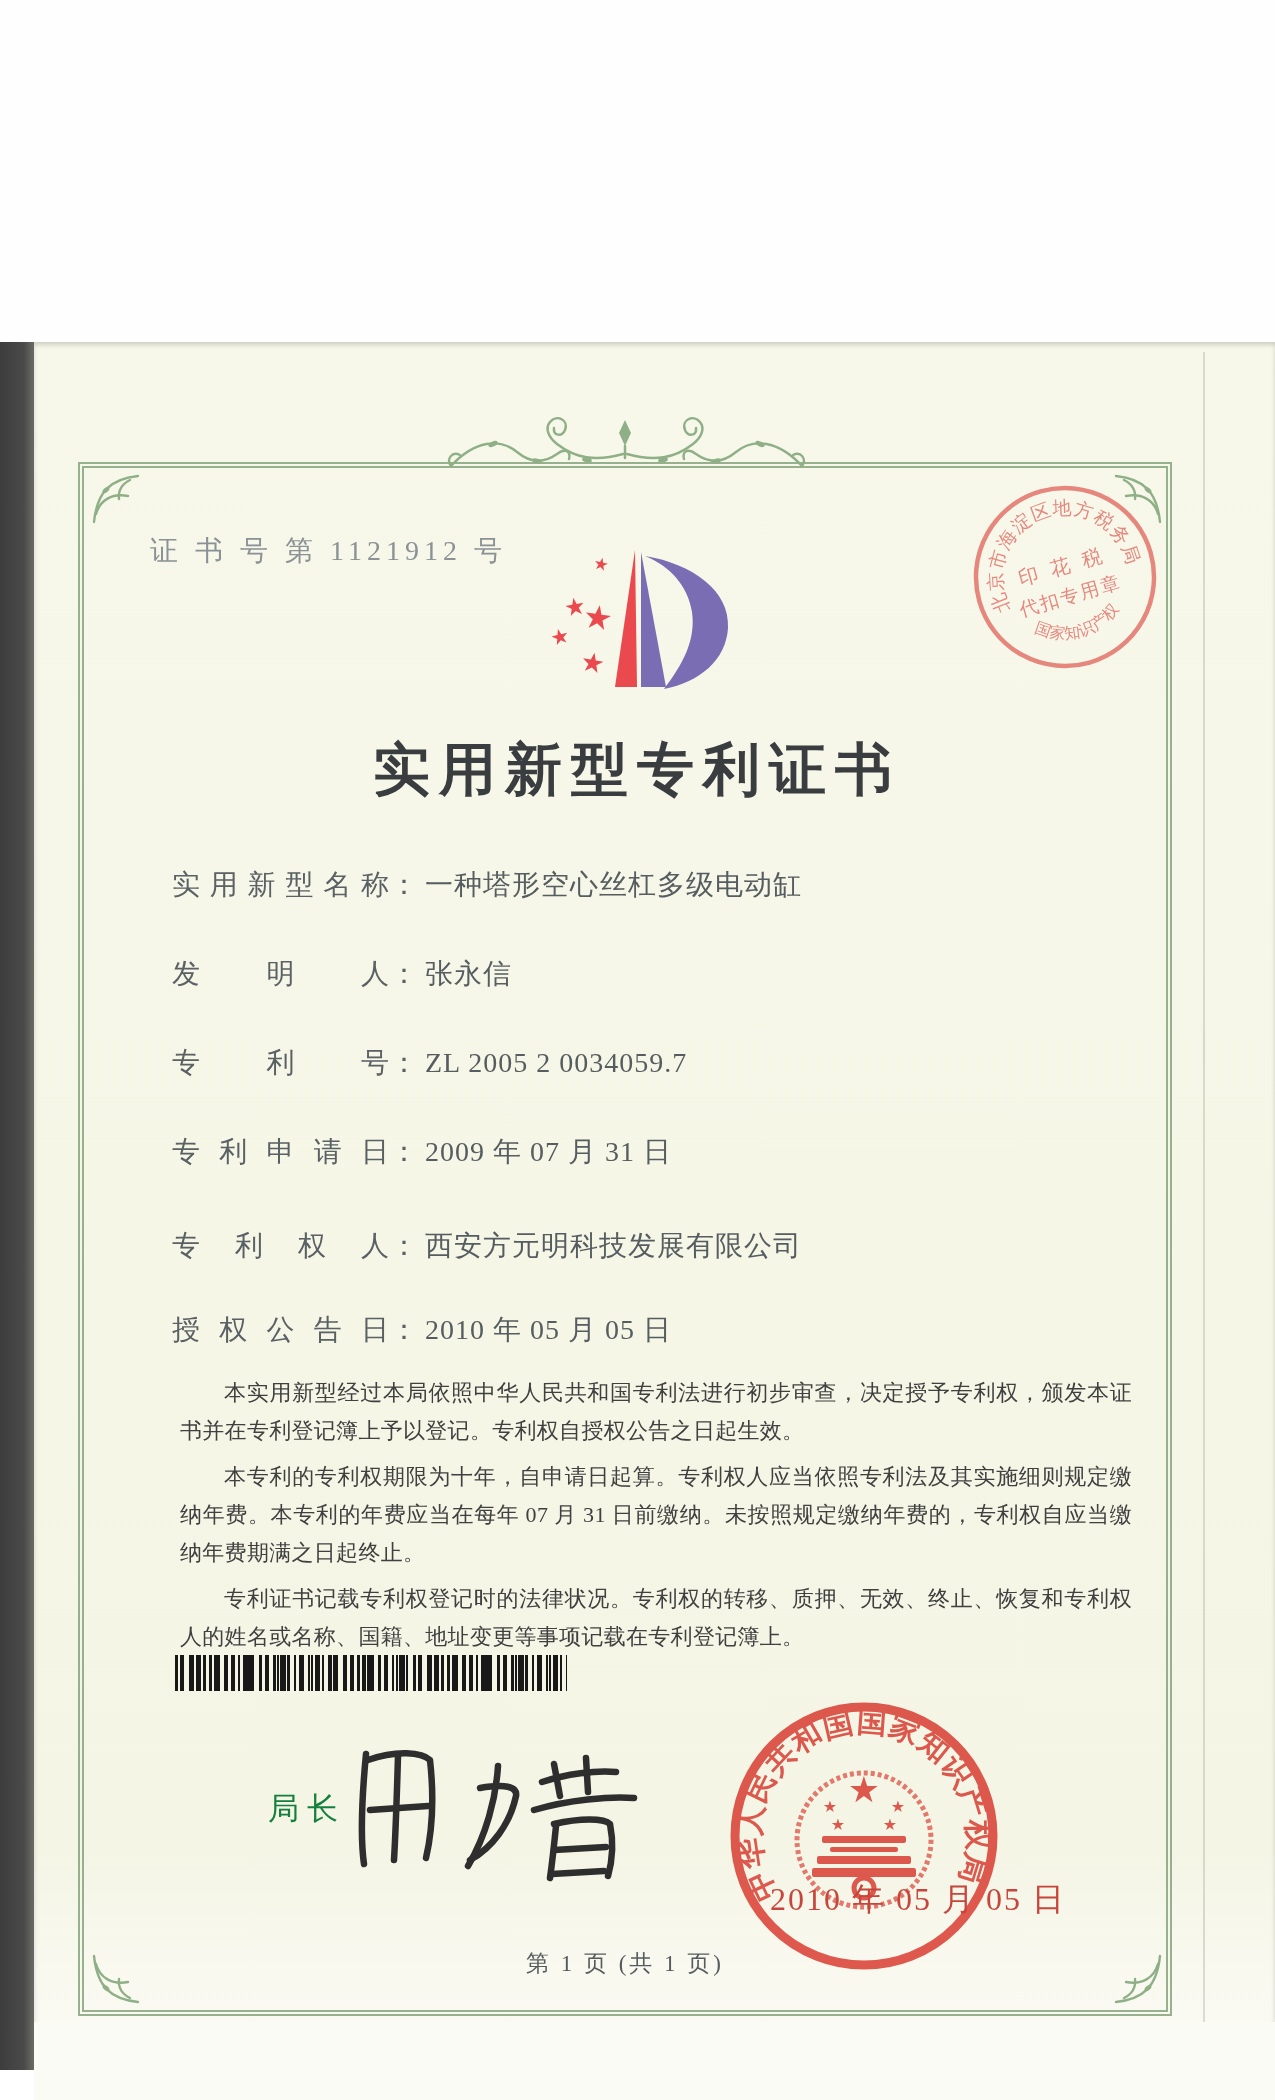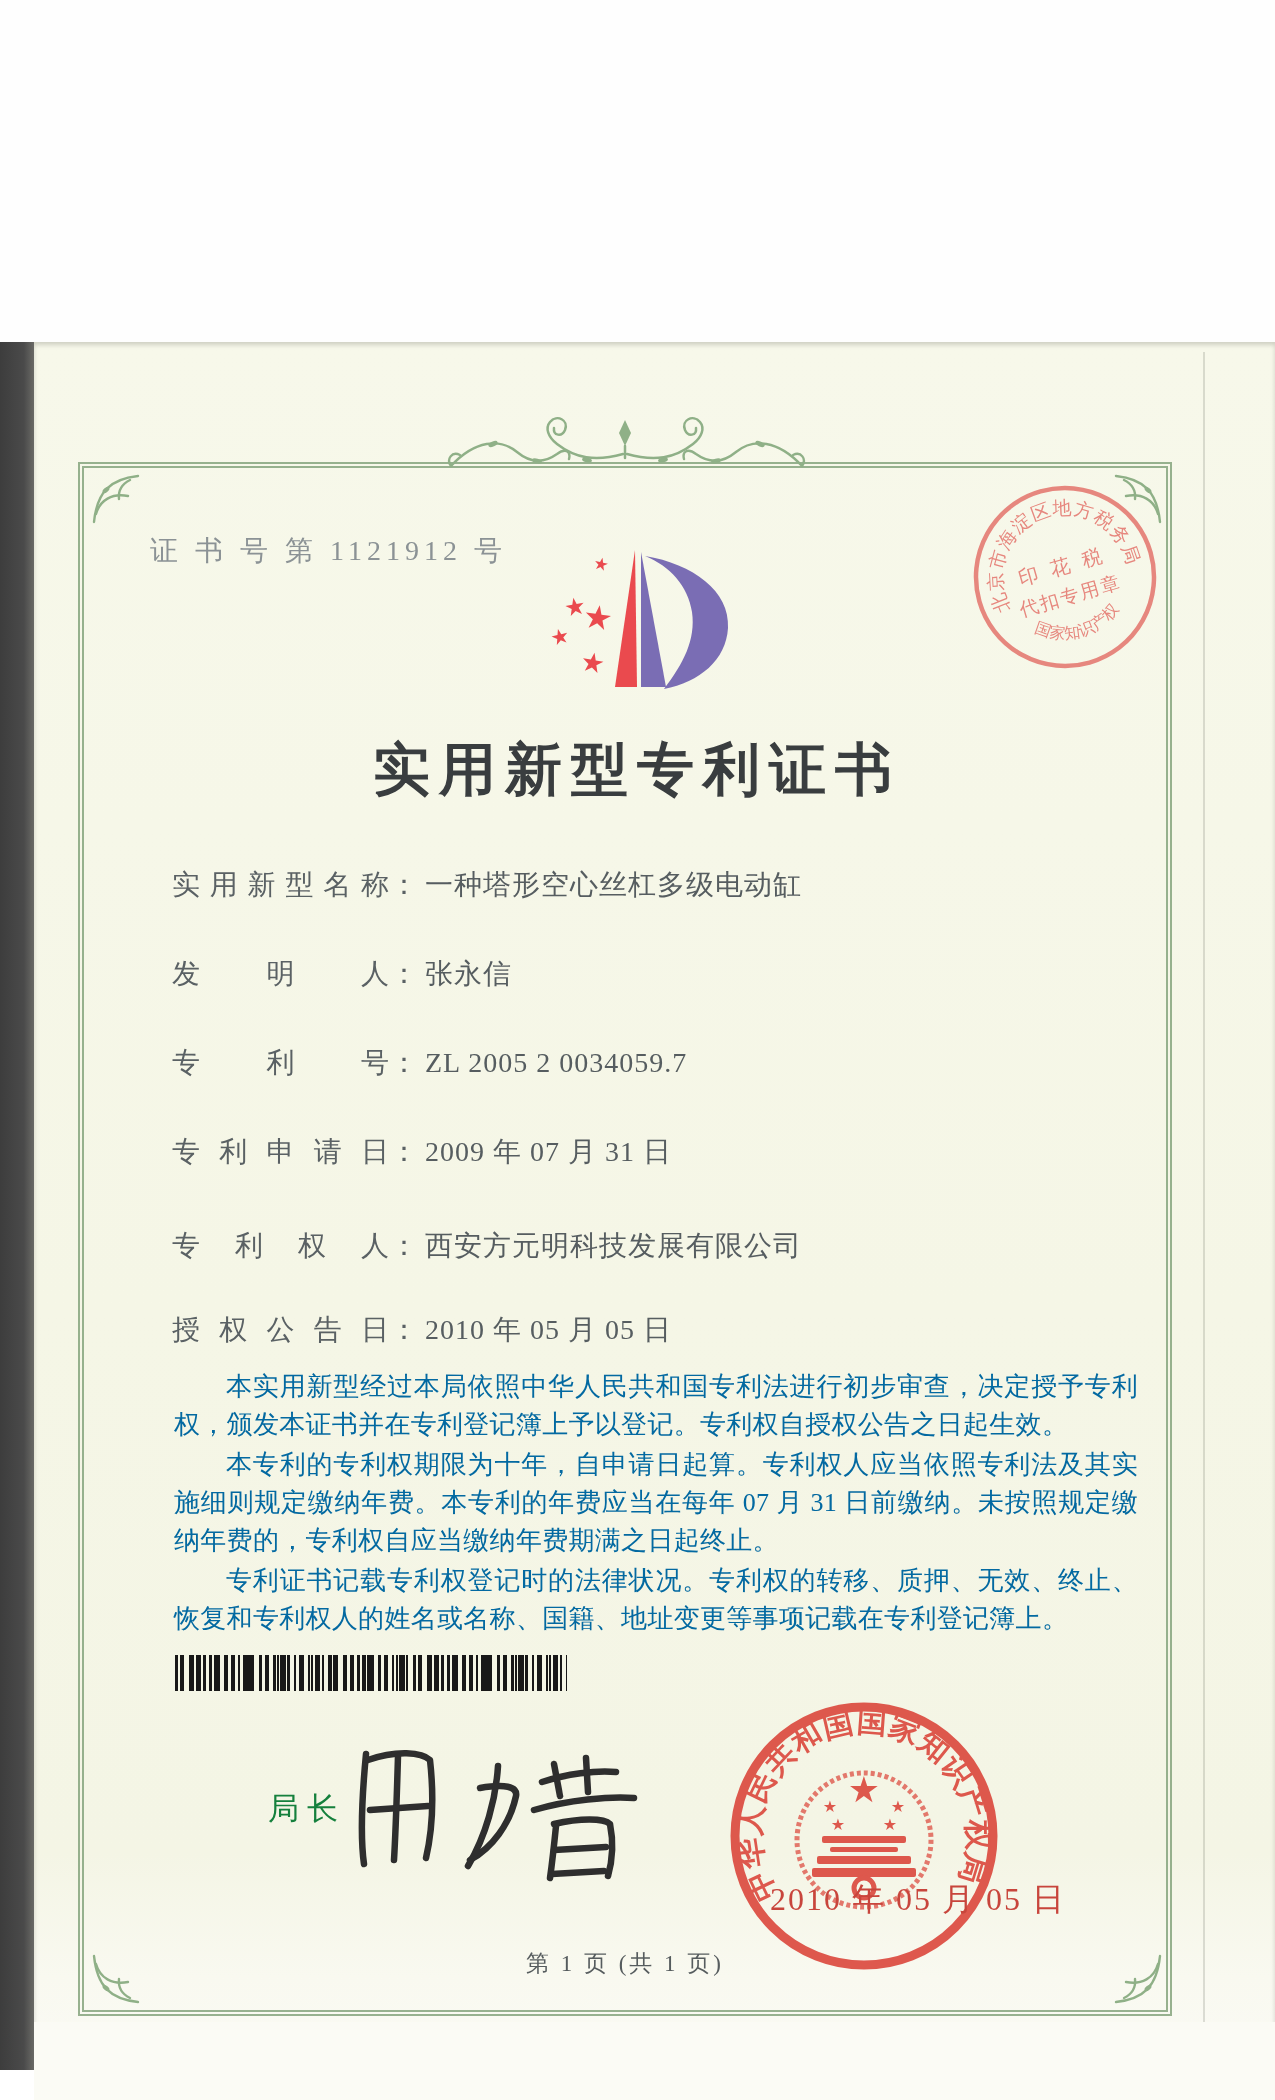--- a/index.html
+++ b/index.html
@@ -48,22 +48,22 @@
   
   .field-row{left:172px;white-space:nowrap;font-size:28px;color:#5a6164;letter-spacing:1px;}
   .field-label{display:inline-block;width:218px;text-align:justify;text-align-last:justify;}
   .field-colon{display:inline-block;}
   .field-value{margin-left:6px;color:#565d60;text-align:right;}
   .f0{top:866px;} .f1{top:955px;} .f2{top:1044px;} .f3{top:1133px;} .f4{top:1227px;} .f5{top:1311px;}
 
   
   .body-text{left:172px;top:1366px;width:968px;}
   .body-text p{
-    margin:2px;text-indent:2em;font-size:26px;line-height:38px;
-    text-align:justify;color:#0369a1;letter-spacing:.3px;
+    margin:8px;text-indent:2em;font-size:22px;line-height:38px;
+    text-align:justify;color:#404040;letter-spacing:.3px;
   }
 
   
   .barcode{
     left:175px;top:1655px;width:392px;height:36px;
     background-image:
       repeating-linear-gradient(90deg,#181818 0 3px,transparent 3px 7px,#181818 7px 9px,transparent 9px 14px),
       repeating-linear-gradient(90deg,#181818 0 2px,transparent 2px 5px,#181818 5px 9px,transparent 9px 17px);
   }
 

